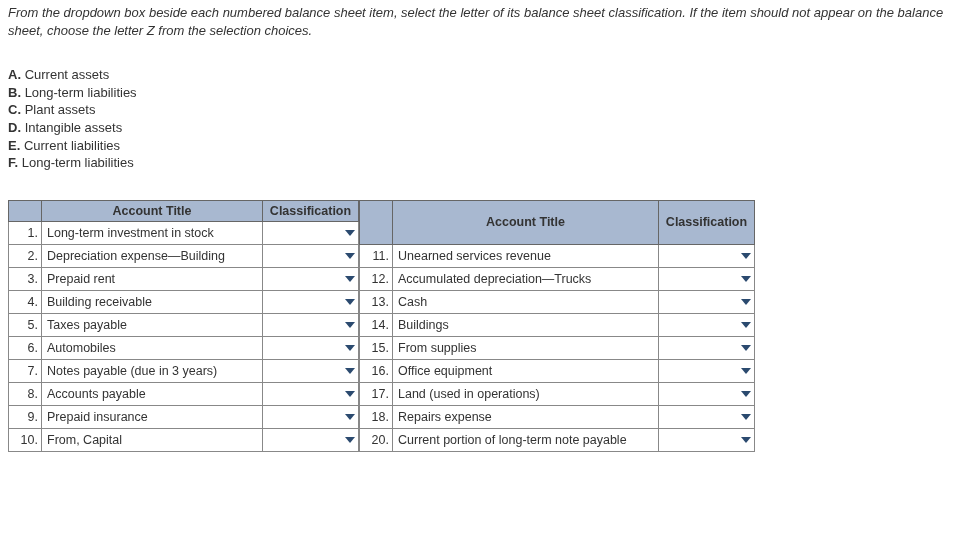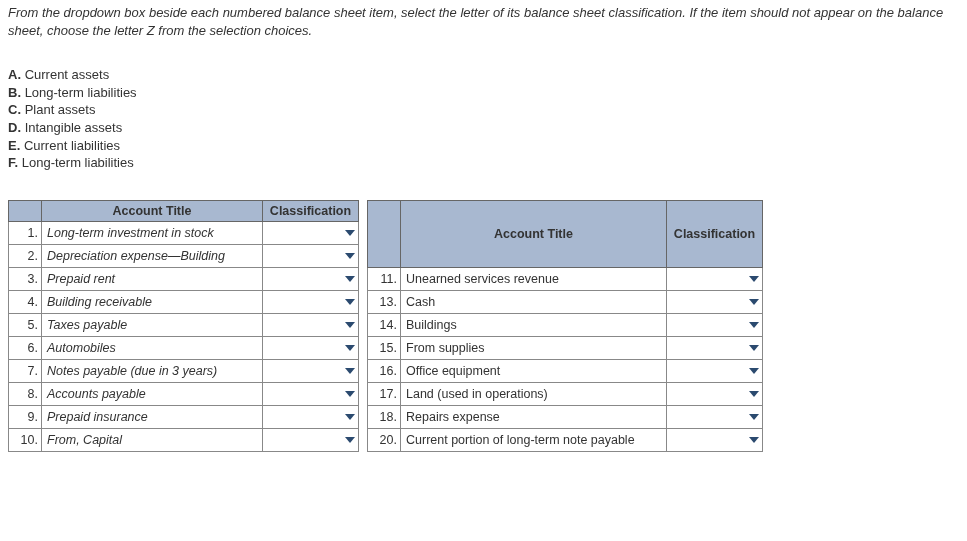--- a/index.html
+++ b/index.html
@@ -17,21 +17,21 @@
     font-style: italic;
   }
   .legend {
     margin-bottom: 28px;
     line-height: 1.35;
   }
   .legend div { white-space: pre; }
   .legend b { font-weight: bold; }
   .tables {
     display: flex;
-    gap: 8px;
+    gap: 0;
   }
   table {
     border-collapse: collapse;
   }
   th {
     background: #a8b8d0;
     font-weight: bold;
     text-align: center;
     padding: 3px 6px;
     border: 1px solid #666;
@@ -45,21 +45,20 @@
     vertical-align: middle;
     height: 18px;
   }
   td.num {
     width: 20px;
     text-align: right;
     padding-right: 3px;
   }
   td.acct {
     width: 210px;
-    font-style: italic;
   }
   td.acct-wide {
     width: 255px;
     margin-top: 38px;
   }
   td.cls {
     width: 95px;
     position: relative;
     padding: 0;
   }
@@ -211,20 +210,29 @@
     <tr>
       <td class="num">11.</td>
       <td class="acct-wide">Unearned services revenue</td>
       <td class="cls">
             <div class="dd">
               <span class="dd-arrow"></span>
             </div>
           </td>
     </tr>
     <tr>
+      <td class="num">12.</td>
+      <td class="acct-wide">Accumulated depreciation—Trucks</td>
+      <td class="cls">
+            <div class="dd">
+              <span class="dd-arrow"></span>
+            </div>
+          </td>
+    </tr>
+    <tr>
       <td class="num">13.</td>
       <td class="acct-wide">Cash</td>
       <td class="cls">
             <div class="dd">
               <span class="dd-arrow"></span>
             </div>
           </td>
     </tr>
     <tr>
       <td class="num">14.</td>

